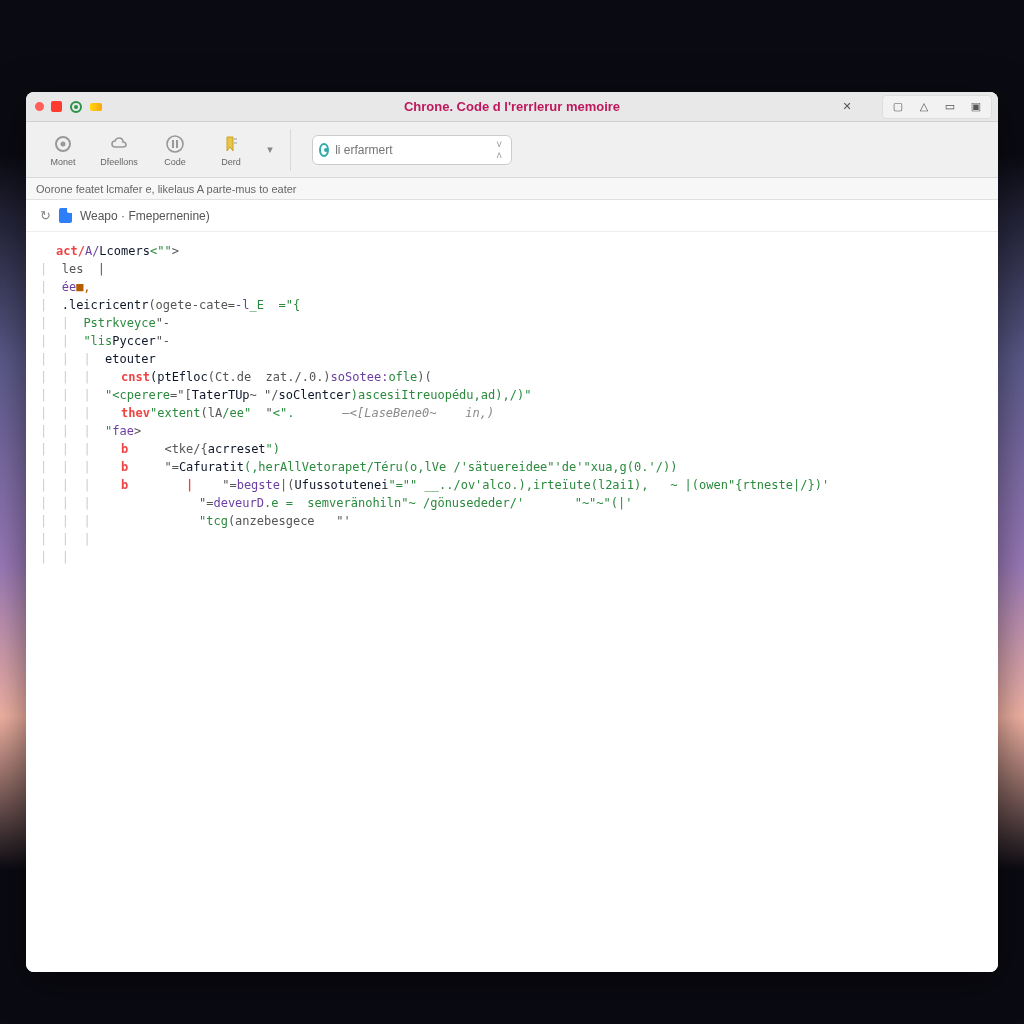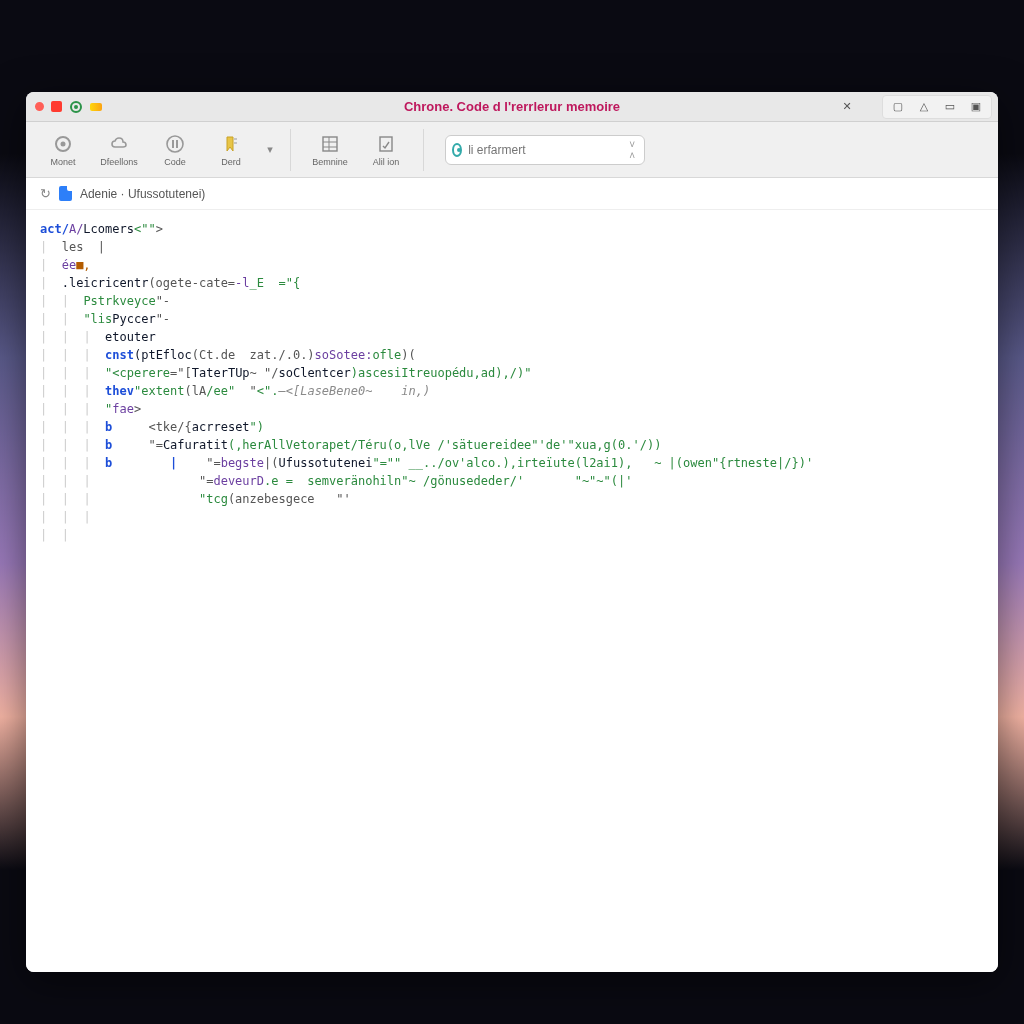--- a/index.html
+++ b/index.html
@@ -75,27 +75,27 @@
 .breadcrumb .reload{color:#888;font-size:13px;}
 .breadcrumb .file-icon{width:13px;height:15px;background:#2d7ff9;border-radius:2px;position:relative;}
 .breadcrumb .file-icon::after{content:"";position:absolute;top:0;right:0;width:5px;height:5px;background:#fff;border-bottom-left-radius:2px;}
 
 .code-area {
   flex: 1; background: #fff; padding: 10px 14px; overflow:auto;
   font-family: "SF Mono", Menlo, Consolas, monospace; font-size: 12px; line-height: 1.5;
   white-space: pre; color: #222;
 }
 .code-line{display:block;}
-.tok-kw{color:#1d4ed8;font-weight:600;}
+.tok-kw{color:#ef4444;font-weight:600;margin-left:16px;}
 .tok-class{color:#0f172a;}
 .tok-str{color:#2b8a3e;}
 .tok-num{color:#b35c00;}
 .tok-attr{color:#6b3fa0;}
 .tok-func{color:#0f172a;}
-.tok-comment{color:#8a8a8a;font-style:italic;}
+.tok-comment{color:#8a8a8a;font-style:italic;margin-left:48px;}
 .tok-punc{color:#555;}
 .guide{color:#ccc;}
 </style>
 </head>
 <body>
 
 <div class="window">
   <div class="titlebar">
     <div class="traffic-lights">
       <span class="tl red"></span>
@@ -150,53 +150,34 @@
               <path d="M6 3 H12 V17 L9 13 L6 17 Z" fill="#e8c547" stroke="#c9a227" stroke-width="1"></path>
               <line x1="13" y1="5" x2="16" y2="5" stroke="#999"></line>
               <line x1="13" y1="9" x2="16" y2="9" stroke="#999"></line>
             </svg>
           </div>
         <div class="tbtn-label">Derd</div>
       </div>
       <div class="dropdown-arrow">▾</div>
     </div>
 
-    <div class="tgroup">
-      <div class="tbtn">
-        <div class="tbtn-icon">
-            <svg width="20" height="20" viewBox="0 0 20 20">
-              <rect x="3" y="3" width="14" height="14" fill="none" stroke="#888" stroke-width="1.4"></rect>
-              <line x1="3" y1="8" x2="17" y2="8" stroke="#888"></line>
-              <line x1="3" y1="13" x2="17" y2="13" stroke="#888"></line>
-              <line x1="9" y1="3" x2="9" y2="17" stroke="#888"></line>
-            </svg>
-          </div>
-        <div class="tbtn-label">Bemnine</div>
-      </div>
-      <div class="tbtn">
-        <div class="tbtn-icon">
-            <svg width="20" height="20" viewBox="0 0 20 20">
-              <rect x="4" y="3" width="12" height="14" fill="none" stroke="#888" stroke-width="1.4"></rect>
-              <polyline points="7,12 9,14 13,8" fill="none" stroke="#888" stroke-width="1.4"></polyline>
-            </svg>
-          </div>
-        <div class="tbtn-label">Alil ion</div>
-      </div>
-    </div>
 
     <div class="search-container tgroup last">
       <div class="search">
         <span class="sicon"></span>
         <input class="search-input" placeholder="li erfarmert" style="">
         <span class="search-arrows">˅ ˄</span>
       </div>
     </div>
   </div>
 
+  <div class="status-strip">
+    <span>Oorone featet lcmafer e, likelaus A parte-mus to eater</span>
+  </div>
 
   <div class="breadcrumb">
     <span class="reload">↻</span>
     <span class="file-icon"></span>
-    <span>Adenie · Ufussotutenei)</span>
+    <span>Weapo · Fmepernenine)</span>
   </div>
 
   <div class="code-area" id="code-area"><span class="code-line"><span class="tok-kw">act/</span><span class="tok-attr">A/</span><span class="tok-class">Lcomers</span><span class="tok-str">&lt;""</span><span class="tok-punc">&gt;</span></span><span class="code-line"><span class="guide">|  </span><span class="tok-punc">les  |</span></span><span class="code-line"><span class="guide">|  </span><span class="tok-attr">ée</span><span class="tok-num">■,</span></span><span class="code-line"><span class="guide">|  </span><span class="tok-class">.leicricentr</span><span class="tok-punc">(ogete-cate=</span><span class="tok-attr">-l</span><span class="tok-str">_E  ="{</span></span><span class="code-line"><span class="guide">|  </span><span class="guide">|  </span><span class="tok-str">Pstrkveyce</span><span class="tok-punc">"-</span></span><span class="code-line"><span class="guide">|  </span><span class="guide">|  </span><span class="tok-str">"lis</span><span class="tok-class">Pyccer</span><span class="tok-punc">"-</span></span><span class="code-line"><span class="guide">|  </span><span class="guide">|  </span><span class="guide">|  </span><span class="tok-func">etouter</span></span><span class="code-line"><span class="guide">|  </span><span class="guide">|  </span><span class="guide">|  </span><span class="tok-kw">cnst</span><span class="tok-func">(ptEfloc</span><span class="tok-punc">(Ct.de  zat./.0.)</span><span class="tok-attr">soSotee:</span><span class="tok-str">ofle</span><span class="tok-punc">)(</span></span><span class="code-line"><span class="guide">|  </span><span class="guide">|  </span><span class="guide">|  </span><span class="tok-str">"&lt;cperere</span><span class="tok-punc">="[</span><span class="tok-class">TaterTUp</span><span class="tok-punc">~ "/</span><span class="tok-func">soClentcer</span><span class="tok-str">)ascesiItreuopédu,ad),/)"</span></span><span class="code-line"><span class="guide">|  </span><span class="guide">|  </span><span class="guide">|  </span><span class="tok-kw">thev</span><span class="tok-str">"extent</span><span class="tok-punc">(lA</span><span class="tok-str">/ee"</span><span class="tok-punc">  "</span><span class="tok-str">&lt;".</span><span class="tok-comment">—&lt;[LaseBene0~    in,)</span></span><span class="code-line"><span class="guide">|  </span><span class="guide">|  </span><span class="guide">|  </span><span class="tok-str">"</span><span class="tok-attr">fae</span><span class="tok-punc">&gt;</span></span><span class="code-line"><span class="guide">|  </span><span class="guide">|  </span><span class="guide">|  </span><span class="tok-kw">b     </span><span class="tok-punc">&lt;tke</span><span class="tok-punc">/{</span><span class="tok-class">acrreset</span><span class="tok-str">")</span></span><span class="code-line"><span class="guide">|  </span><span class="guide">|  </span><span class="guide">|  </span><span class="tok-kw">b     </span><span class="tok-punc">"=</span><span class="tok-func">Cafuratit</span><span class="tok-str">(,herAllVetorapet/Téru(o,lVe /'sätuereidee"'de'"xua,g(0.'/))</span></span><span class="code-line"><span class="guide">|  </span><span class="guide">|  </span><span class="guide">|  </span><span class="tok-kw">b        |    </span><span class="tok-punc">"=</span><span class="tok-attr">begste</span><span class="tok-punc">|(</span><span class="tok-func">Ufussotutenei</span><span class="tok-str">"="" __../ov'alco.),irteïute(l2ai1),   ~ |(owen"{rtneste|/})'</span></span><span class="code-line"><span class="guide">|  </span><span class="guide">|  </span><span class="guide">|  </span><span class="">             </span><span class="tok-punc">"=</span><span class="tok-attr">deveurD</span><span class="tok-str">.e =  semveränohiln"~ /gönusededer/'       "~"~"(|'</span></span><span class="code-line"><span class="guide">|  </span><span class="guide">|  </span><span class="guide">|  </span><span class="">             </span><span class="tok-str">"tcg</span><span class="tok-punc">(anzebesgece   "'</span></span><span class="code-line"><span class="guide">|  </span><span class="guide">|  </span><span class="guide">|</span></span><span class="code-line"><span class="guide">|  </span><span class="guide">|</span></span></div>
 </div>
 
 </body></html>

